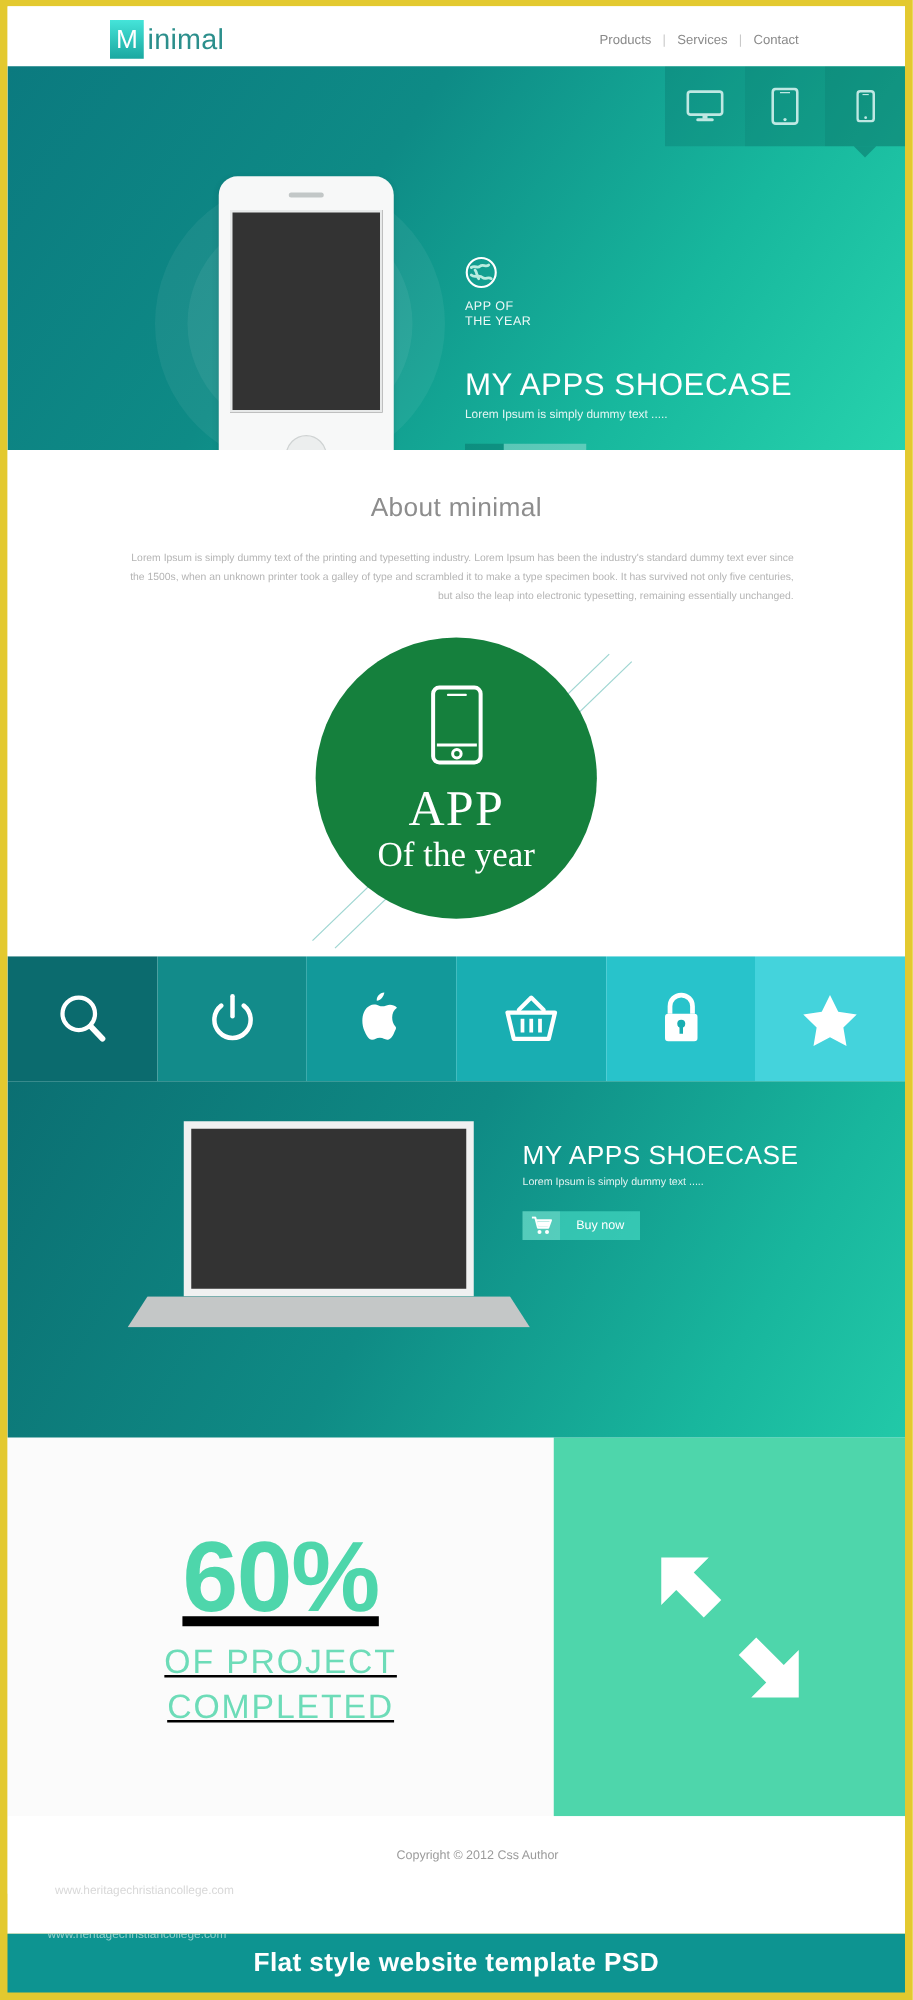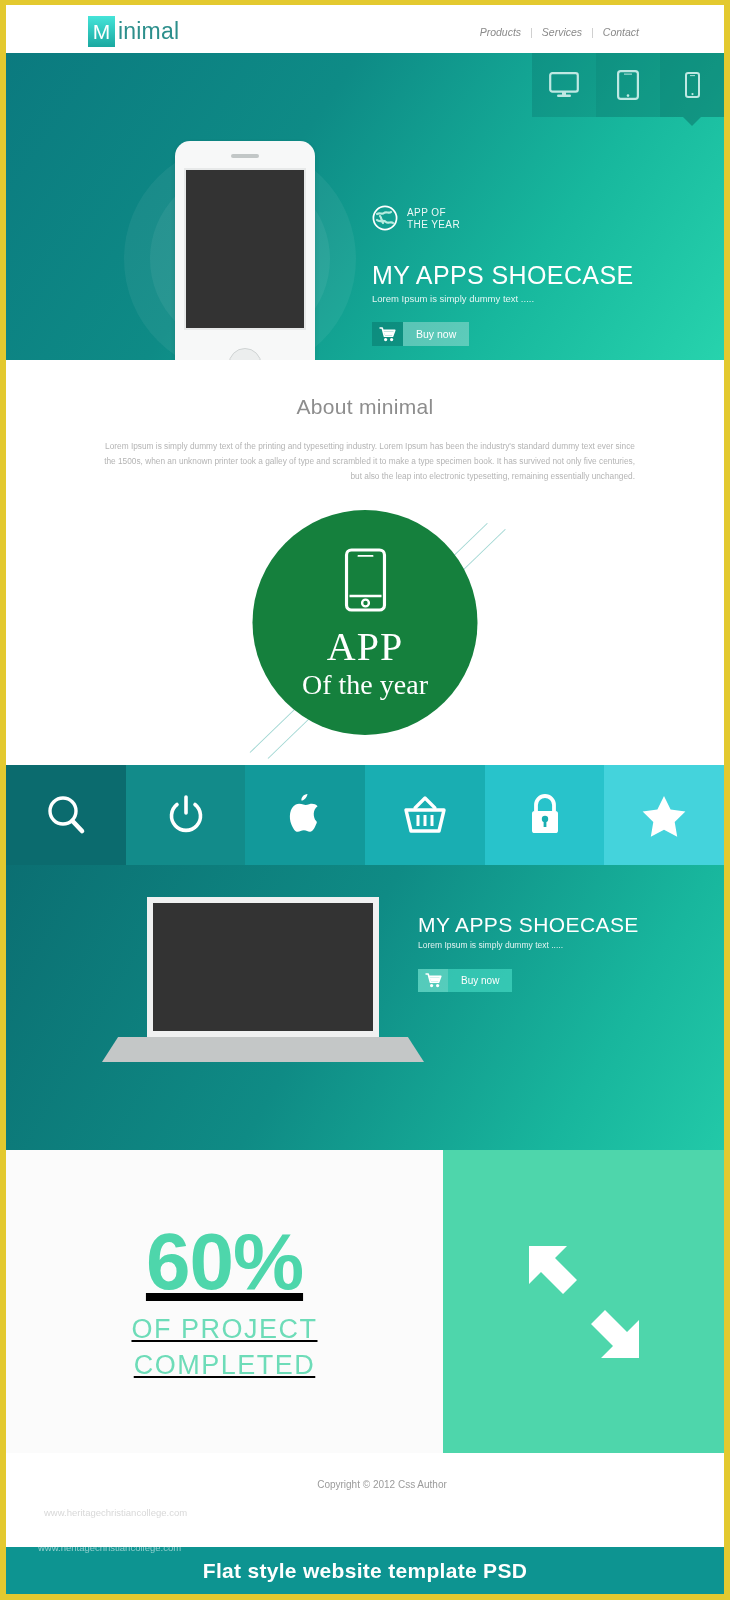--- a/index.html
+++ b/index.html
@@ -39,21 +39,21 @@
   }
   .logo-box span {
     color: #ffffff; font-size: 21px; font-weight: 400; line-height: 1;
   }
   .logo-text {
     color: #2c8f8c; font-size: 23px; margin-left: 3px; letter-spacing: .2px;
   }
   .nav {
     position: absolute; right: 85px; top: 21px;
     display: flex; align-items: center; gap: 9px;
-    font-size: 10.5px; color: #8a8a8a; font-style: italic;
+    font-size: 10.5px; color: #8a8a8a;
   }
   .nav .sep { color: #c9c9c9; }
   .nav a { color: #8a8a8a; text-decoration: none; }
 
   
   .hero {
     position: relative; height: 307px;
     background: linear-gradient(125deg, #0b7a7f 0%, #0e8b86 38%, #17b79d 72%, #27d3ad 100%);
     overflow: hidden;
   }
@@ -97,21 +97,21 @@
   .dt-1 { background: rgba(0,70,70,0.18); }
   .dt-2 { background: rgba(0,70,70,0.26); }
   .dt-3 { background: rgba(0,70,70,0.34); position: relative; }
   .dt-3::after {
     content: ""; position: absolute; left: 50%; bottom: -9px; transform: translateX(-50%);
     border-left: 9px solid transparent; border-right: 9px solid transparent;
     border-top: 9px solid rgba(0,70,70,0.34);
   }
 
   .hero-copy { position: absolute; left: 366px; top: 152px; }
-  .award { display: flex; align-items: flex-end; gap: 9px; }
+  .award { display: flex; align-items: flex-start; gap: 9px; flex-direction: column; }
   .award-text {
     color: rgba(255,255,255,0.92); font-size: 10px;
     line-height: 12px; letter-spacing: .4px;
   }
   .hero-title {
     margin-top: 30px;
     font-size: 25px; color: #ffffff; font-weight: 300; letter-spacing: .4px;
   }
   .hero-sub {
     margin-top: 3px; font-size: 9.5px; color: rgba(255,255,255,0.88);

